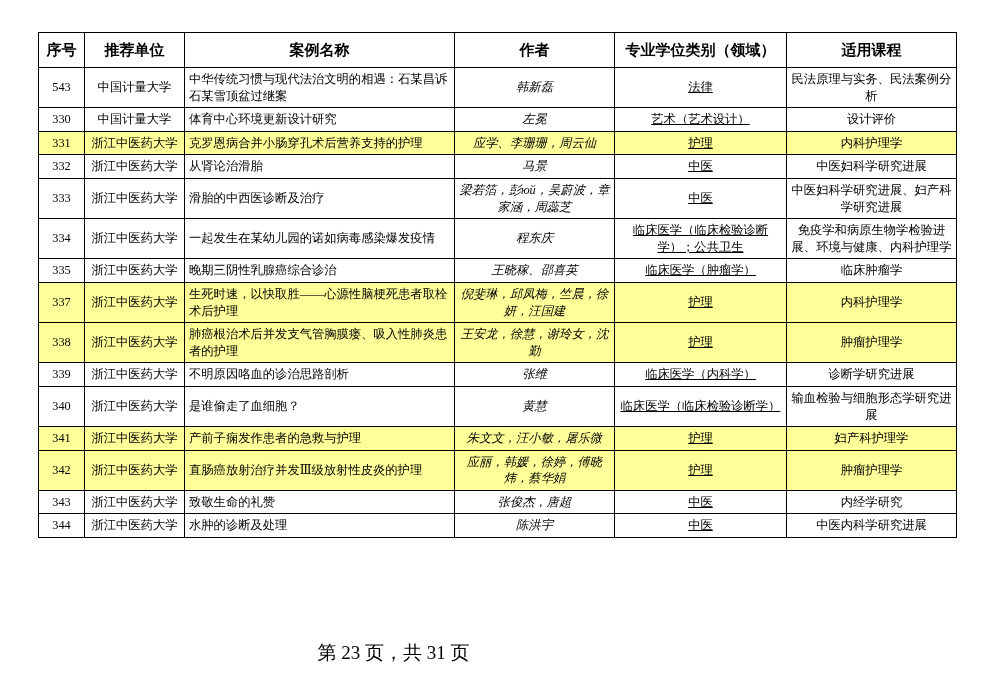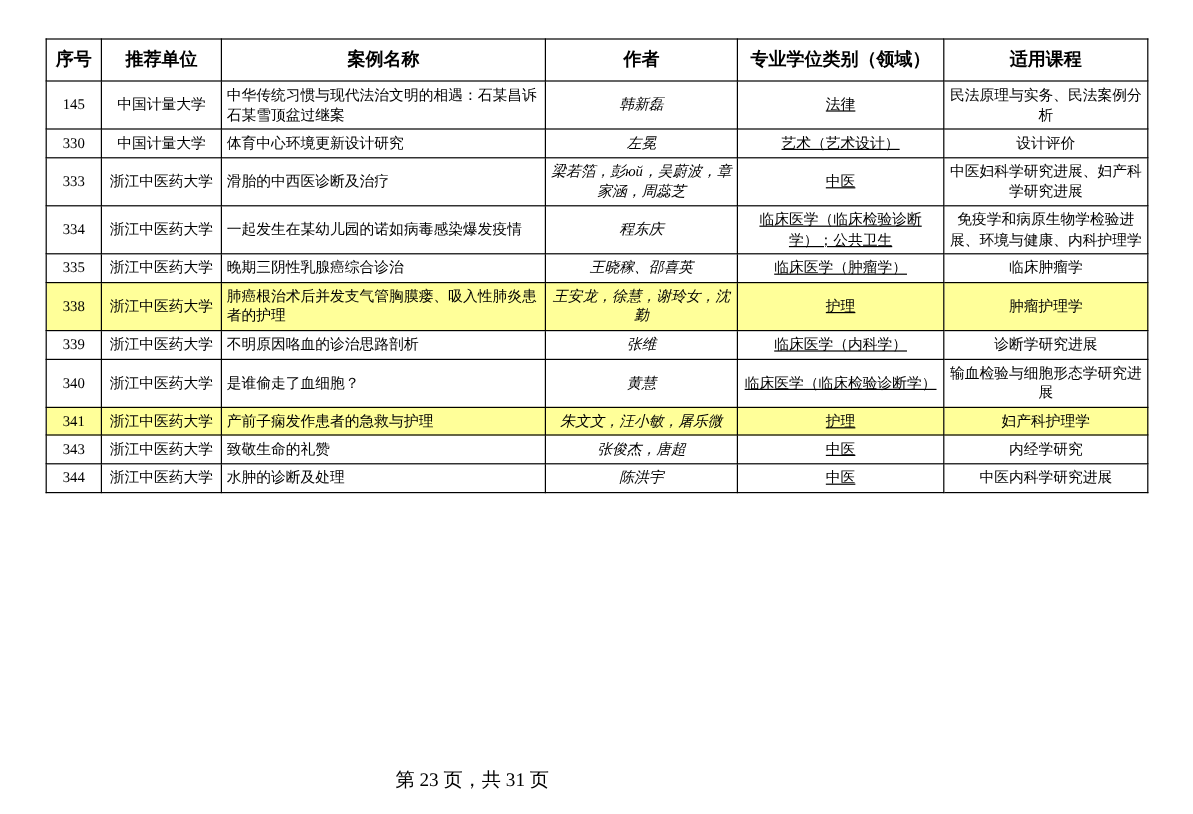--- a/index.html
+++ b/index.html
@@ -66,21 +66,21 @@
   tr.hl td.degree,
   tr.hl td.course {
     background: #ffff99;
   }
   .footer {
     position: absolute;
     left: 0;
     top: 640px;
     width: 787px;
     text-align: center;
-    font-size: 16px;
+    font-size: 19px;
     font-family: "Liberation Serif", "DejaVu Serif", serif;
   }
 </style>
 </head>
 <body>
 
 <div class="page">
 
   <table class="doc-table">
     <colgroup>
@@ -96,35 +96,51 @@
         <th>序号</th>
         <th>推荐单位</th>
         <th>案例名称</th>
         <th>作者</th>
         <th>专业学位类别（领域）</th>
         <th>适用课程</th>
       </tr>
     </thead>
     <tbody id="table-body">
         <tr>
-          <td class="seq">145</td>
+          <td class="seq">543</td>
           <td class="org">中国计量大学</td>
           <td class="name">中华传统习惯与现代法治文明的相遇：石某昌诉石某雪顶盆过继案</td>
           <td class="author">韩新磊</td>
           <td class="degree">法律</td>
           <td class="course">民法原理与实务、民法案例分析</td>
         </tr>
         <tr>
           <td class="seq">330</td>
           <td class="org">中国计量大学</td>
           <td class="name">体育中心环境更新设计研究</td>
           <td class="author">左冕</td>
           <td class="degree">艺术（艺术设计）</td>
           <td class="course">设计评价</td>
         </tr>
+        <tr class="hl">
+          <td class="seq">331</td>
+          <td class="org">浙江中医药大学</td>
+          <td class="name">克罗恩病合并小肠穿孔术后营养支持的护理</td>
+          <td class="author">应学、李珊珊，周云仙</td>
+          <td class="degree">护理</td>
+          <td class="course">内科护理学</td>
+        </tr>
+        <tr>
+          <td class="seq">332</td>
+          <td class="org">浙江中医药大学</td>
+          <td class="name">从肾论治滑胎</td>
+          <td class="author">马景</td>
+          <td class="degree">中医</td>
+          <td class="course">中医妇科学研究进展</td>
+        </tr>
         <tr>
           <td class="seq">333</td>
           <td class="org">浙江中医药大学</td>
           <td class="name">滑胎的中西医诊断及治疗</td>
           <td class="author">梁若箔，彭юй，吴蔚波，章家涵，周蕊芝</td>
           <td class="degree">中医</td>
           <td class="course">中医妇科学研究进展、妇产科学研究进展</td>
         </tr>
         <tr>
           <td class="seq">334</td>
@@ -136,20 +152,28 @@
         </tr>
         <tr>
           <td class="seq">335</td>
           <td class="org">浙江中医药大学</td>
           <td class="name">晚期三阴性乳腺癌综合诊治</td>
           <td class="author">王晓稼、邵喜英</td>
           <td class="degree">临床医学（肿瘤学）</td>
           <td class="course">临床肿瘤学</td>
         </tr>
         <tr class="hl">
+          <td class="seq">337</td>
+          <td class="org">浙江中医药大学</td>
+          <td class="name">生死时速，以快取胜——心源性脑梗死患者取栓术后护理</td>
+          <td class="author">倪斐琳，邱凤梅，竺晨，徐妍，汪国建</td>
+          <td class="degree">护理</td>
+          <td class="course">内科护理学</td>
+        </tr>
+        <tr class="hl">
           <td class="seq">338</td>
           <td class="org">浙江中医药大学</td>
           <td class="name">肺癌根治术后并发支气管胸膜瘘、吸入性肺炎患者的护理</td>
           <td class="author">王安龙，徐慧，谢玲女，沈勤</td>
           <td class="degree">护理</td>
           <td class="course">肿瘤护理学</td>
         </tr>
         <tr>
           <td class="seq">339</td>
           <td class="org">浙江中医药大学</td>
@@ -167,20 +191,28 @@
           <td class="course">输血检验与细胞形态学研究进展</td>
         </tr>
         <tr class="hl">
           <td class="seq">341</td>
           <td class="org">浙江中医药大学</td>
           <td class="name">产前子痫发作患者的急救与护理</td>
           <td class="author">朱文文，汪小敏，屠乐微</td>
           <td class="degree">护理</td>
           <td class="course">妇产科护理学</td>
         </tr>
+        <tr class="hl">
+          <td class="seq">342</td>
+          <td class="org">浙江中医药大学</td>
+          <td class="name">直肠癌放射治疗并发Ⅲ级放射性皮炎的护理</td>
+          <td class="author">应丽，韩媛，徐婷，傅晓炜，蔡华娟</td>
+          <td class="degree">护理</td>
+          <td class="course">肿瘤护理学</td>
+        </tr>
         <tr>
           <td class="seq">343</td>
           <td class="org">浙江中医药大学</td>
           <td class="name">致敬生命的礼赞</td>
           <td class="author">张俊杰，唐超</td>
           <td class="degree">中医</td>
           <td class="course">内经学研究</td>
         </tr>
         <tr>
           <td class="seq">344</td>

